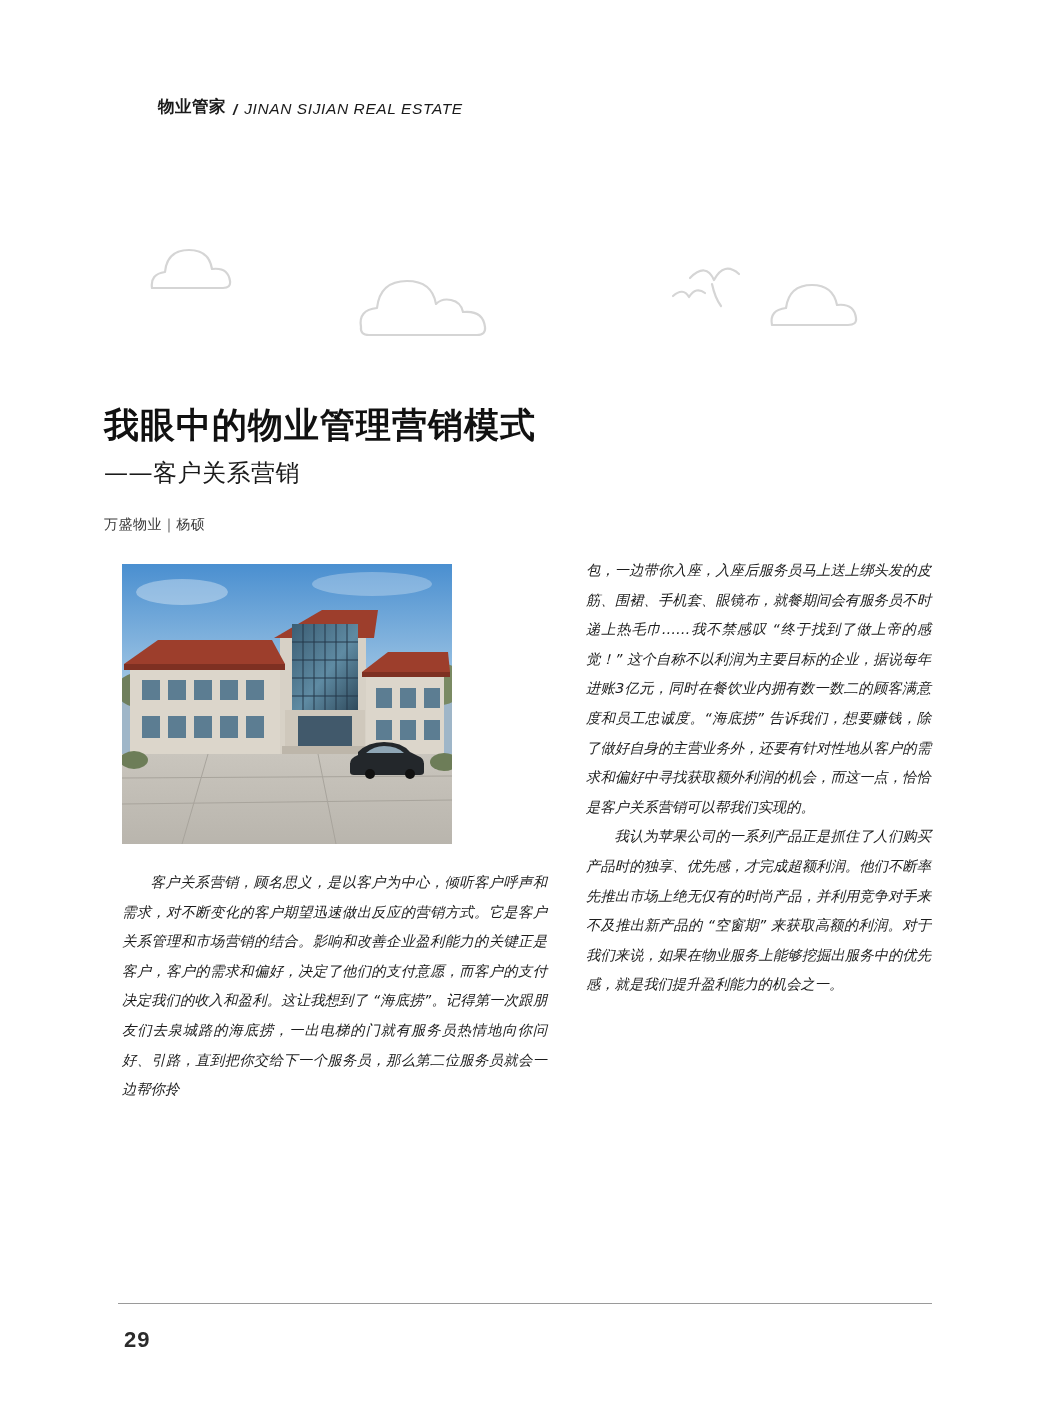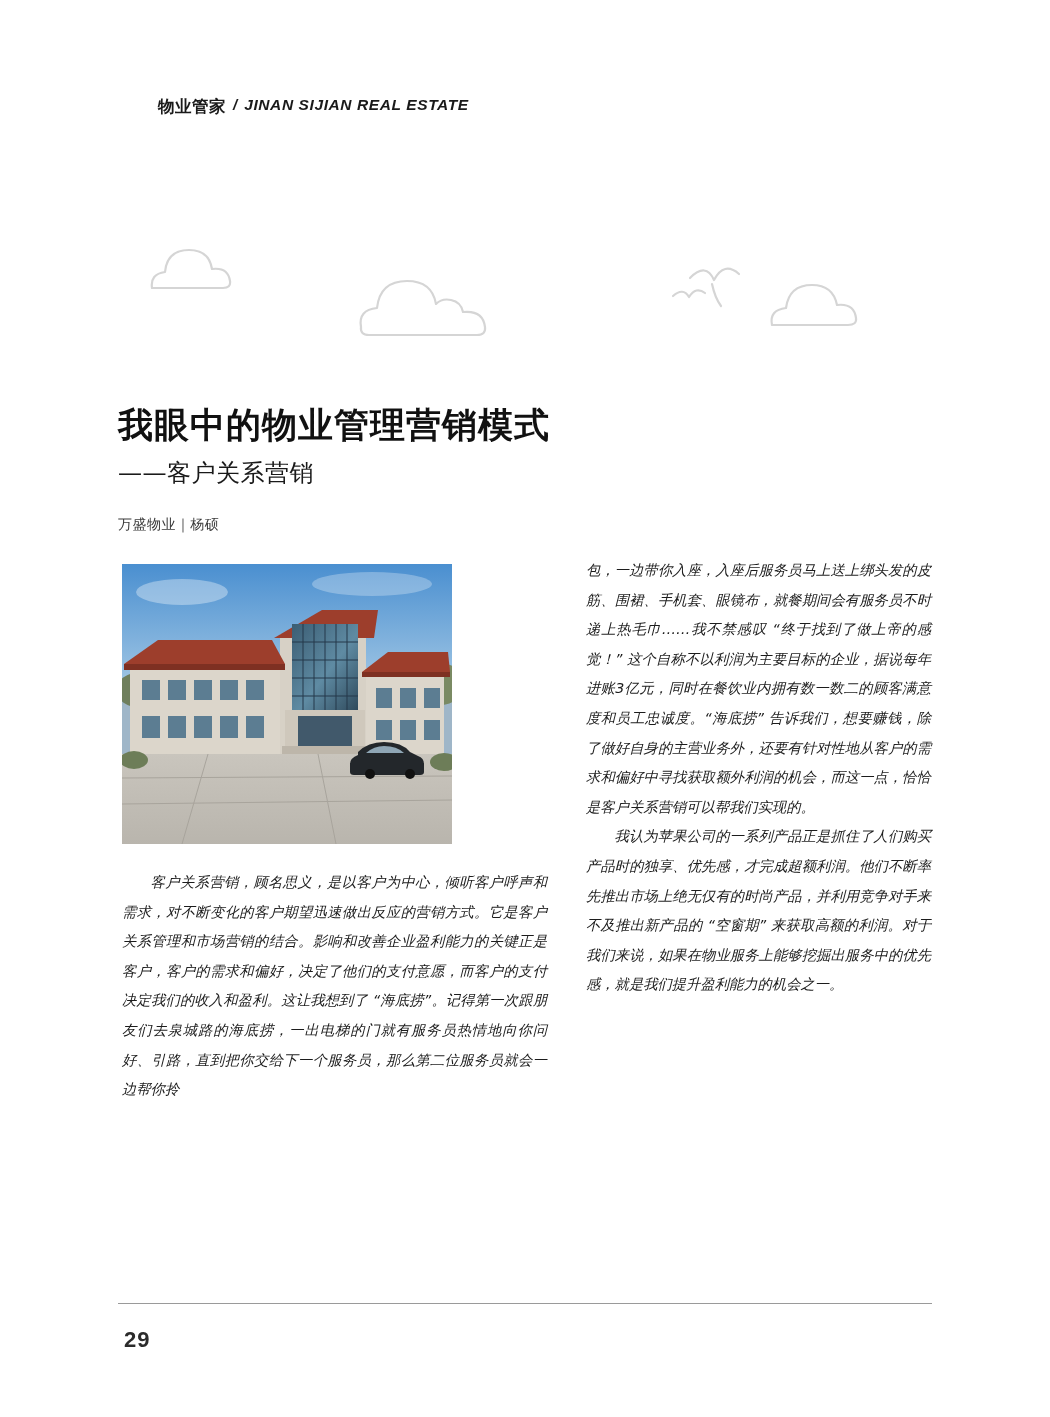--- a/index.html
+++ b/index.html
@@ -15,60 +15,60 @@
     color: #1a1a1a;
     overflow: hidden;
   }
 
   
   .page-header {
     position: absolute;
     top: 96px;
     left: 118px;
     display: flex;
-    align-items: flex-start;
+    align-items: flex-end;
     gap: 7px;
     white-space: nowrap;
     padding-left: 40px;
   }
   .header-cn {
     font-size: 16.5px;
     font-weight: bold;
     letter-spacing: 0.5px;
     color: #1a1a1a;
   }
   .header-sep {
     font-size: 15px;
     font-weight: bold;
     color: #1a1a1a;
     font-style: italic;
   }
   .header-en {
     font-size: 15.5px;
-    font-weight: bold;
+    font-weight: normal;
     font-style: italic;
     letter-spacing: 0.6px;
     color: #1a1a1a;
   }
 
   
   .decor {
     position: absolute;
     top: 0;
     left: 0;
     width: 1050px;
     height: 1417px;
     pointer-events: none;
   }
 
   
   .title-block {
     position: absolute;
     top: 404px;
-    left: 118px;
+    left: 104px;
     width: 560px;
   }
   .main-title {
     font-family: "DejaVu Serif", serif;
     font-size: 35px;
     font-weight: bold;
     letter-spacing: 1px;
     color: #111;
     margin: 0;
     line-height: 1.2;

